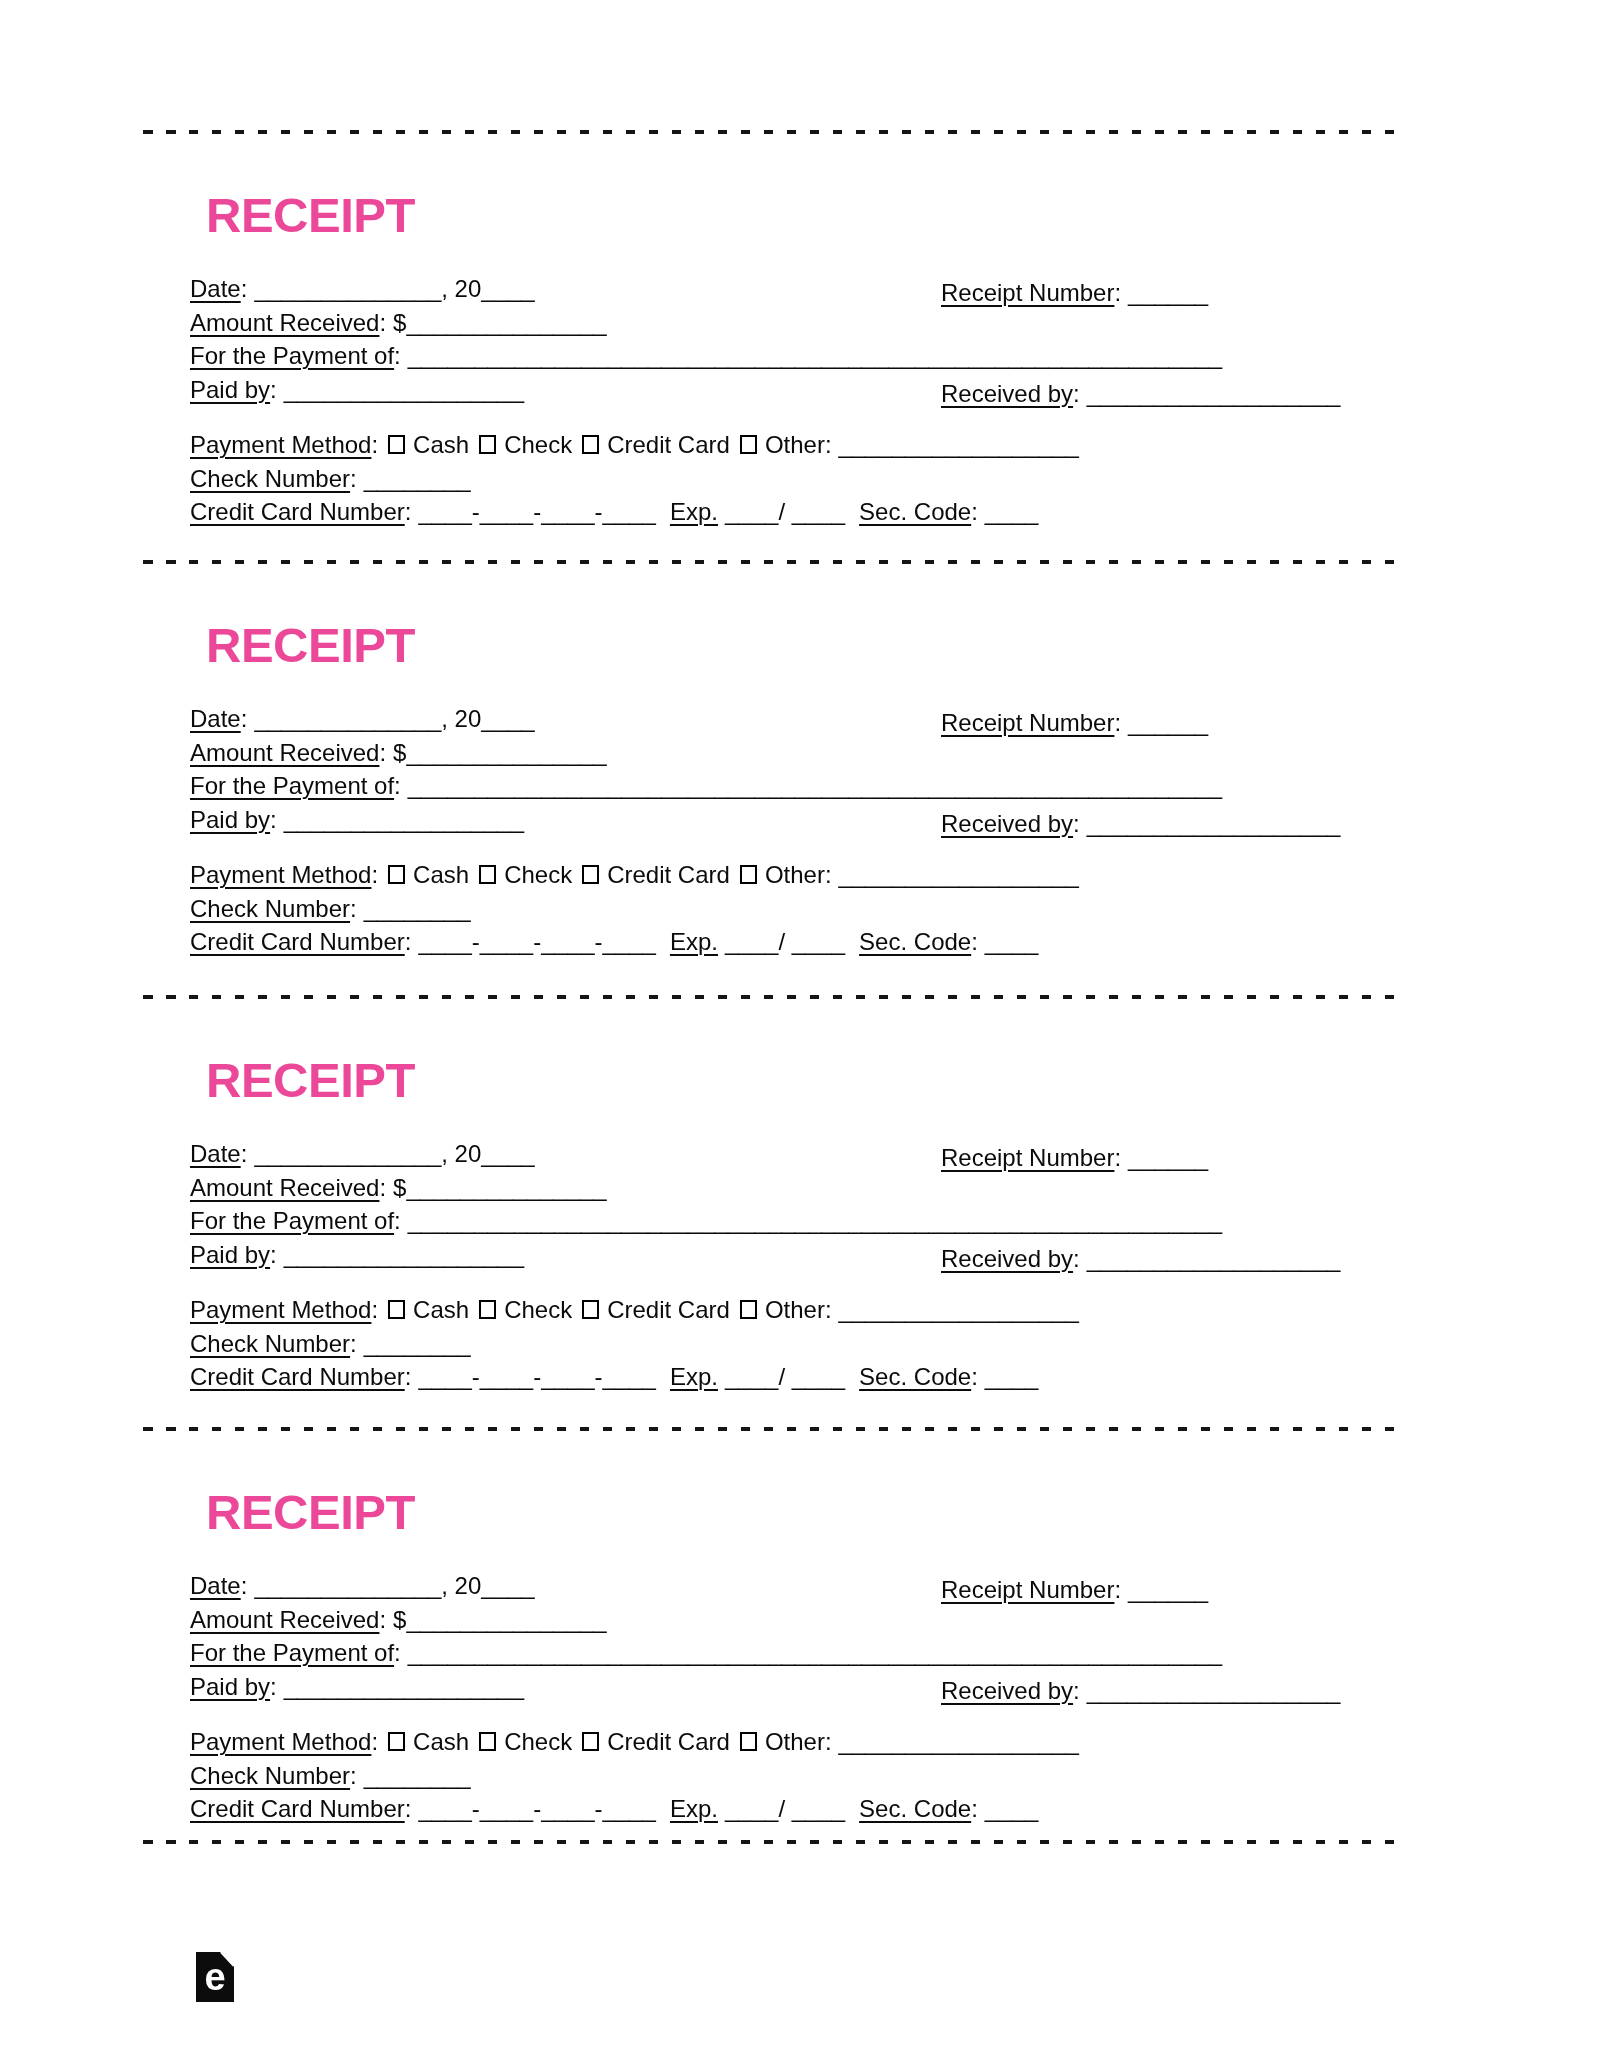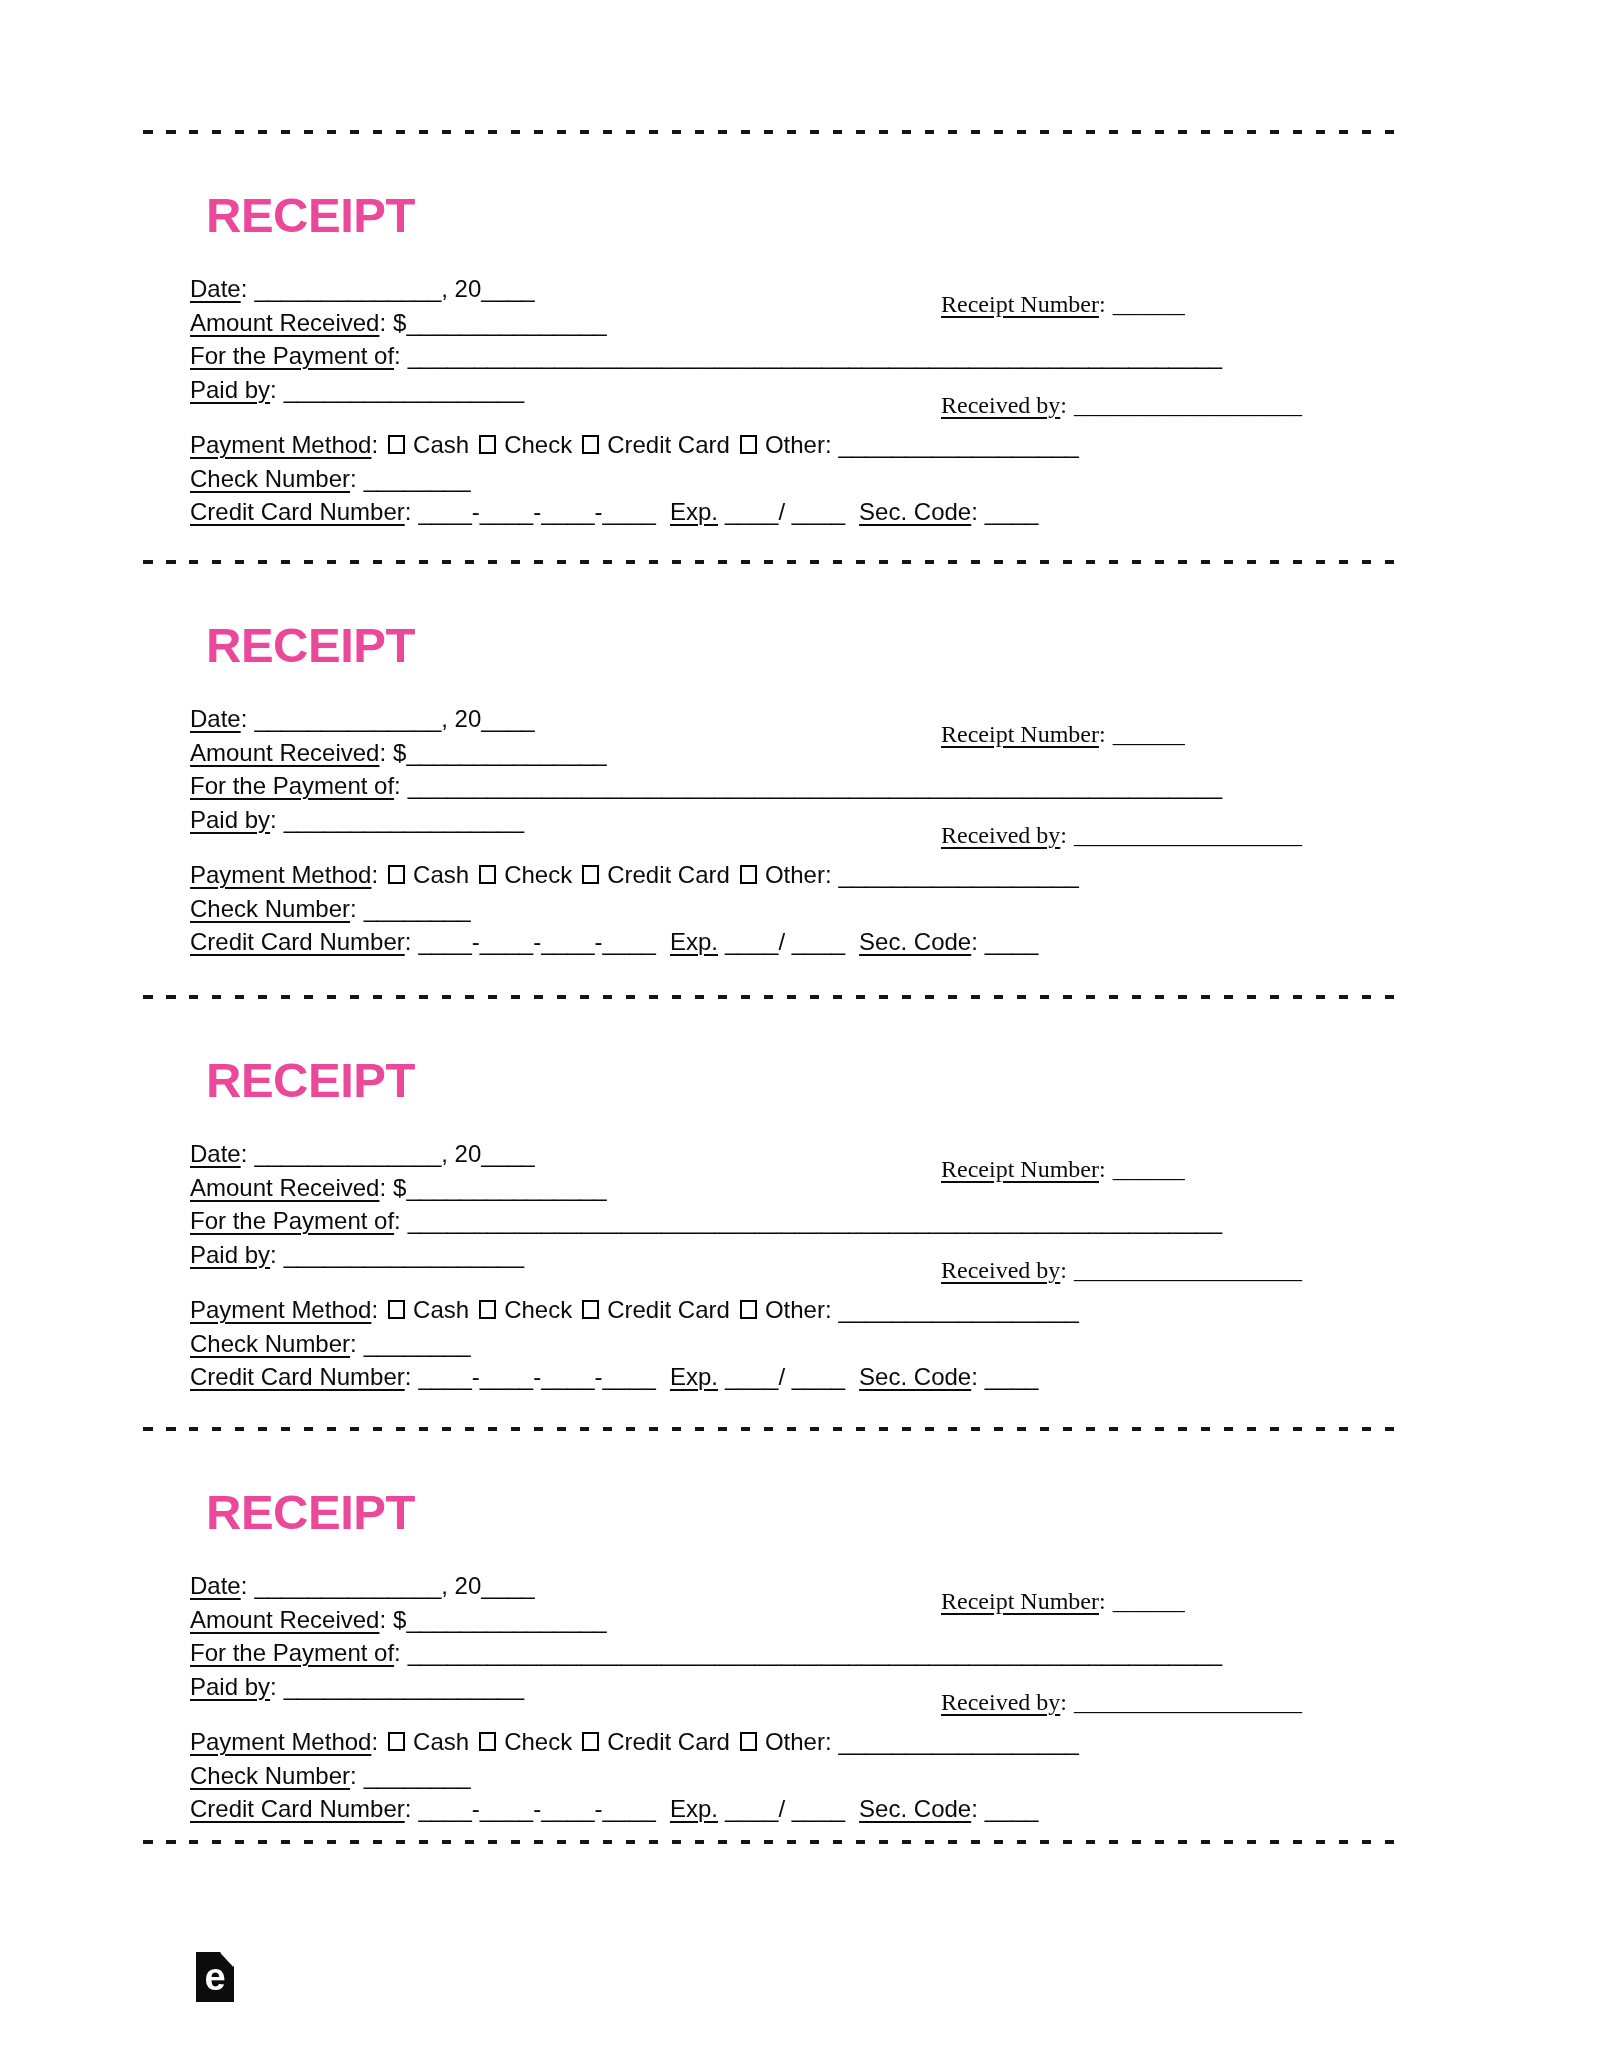--- a/index.html
+++ b/index.html
@@ -20,21 +20,21 @@
     background:repeating-linear-gradient(90deg,#151515 0 9.5px,transparent 9.5px 23px);
   }
   .sep.final{position:absolute;top:1840px;}
   .title{
     position:absolute;top:53px;left:198px;margin:8px;
     font-size:49px;line-height:49px;font-weight:700;letter-spacing:-0.5px;color:#ec4899;
   }
   .rows{position:absolute;top:142px;left:190px;width:1222px;font-size:24px;}
   .row{position:relative;height:33.5px;line-height:33.5px;white-space:nowrap;}
   .row.method{margin-top:22px;}
-  .right{position:absolute;left:751px;top:16px;white-space:nowrap;font-family:Liberation Serif, serif;}
+  .right{position:absolute;left:751px;top:4px;white-space:nowrap;}
   .u{
     text-decoration:underline;
     text-decoration-thickness:2.4px;
     text-underline-offset:4px;
   }
   .bl{letter-spacing:0;}
   .ml{margin-left:7px;}
   .gap{margin-left:14px;}
   .opt{margin-left:8px;}
   .cb{

